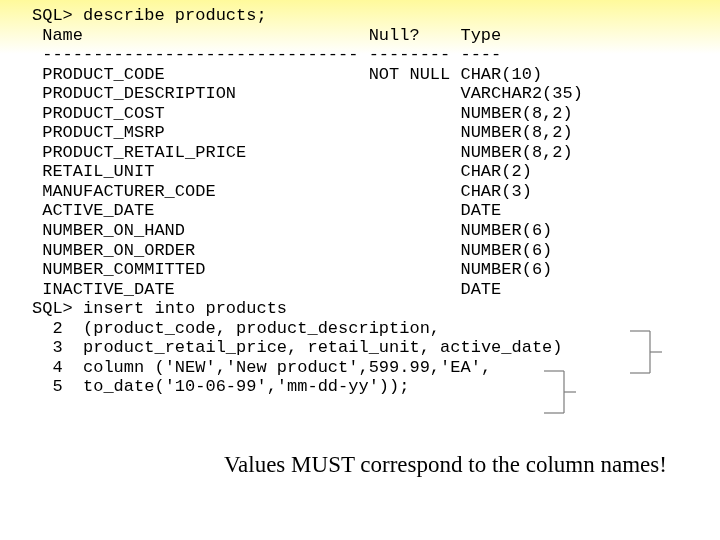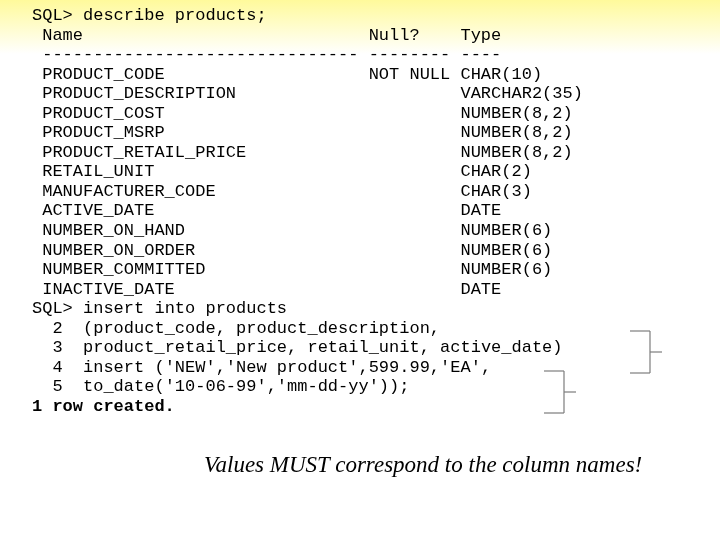--- a/index.html
+++ b/index.html
@@ -35,24 +35,23 @@
   }
   .bold-row {
     font-weight: normal;
   }
   .result-row {
     font-weight: bold;
     margin-top: 14px;
   }
   .note {
     font-family: "Times New Roman", Times, serif;
-    font-style: italic;
     font-size: 23px;
     position: absolute;
-    left: 204px;
+    left: 224px;
     top: 452px;
   }
   .bracket {
     position: absolute;
     pointer-events: none;
   }
   .bracket svg line {
     stroke: #7c7c7c;
     stroke-width: 1.2;
   }
@@ -74,24 +73,23 @@
 <span> MANUFACTURER_CODE                        CHAR(3)</span>
 <span> ACTIVE_DATE                              DATE</span>
 <span> NUMBER_ON_HAND                           NUMBER(6)</span>
 <span> NUMBER_ON_ORDER                          NUMBER(6)</span>
 <span> NUMBER_COMMITTED                         NUMBER(6)</span>
 <span> INACTIVE_DATE                            DATE</span></pre>
 
   <pre class="code insert-block"><span><span>SQL&gt; </span><span class="bold-row">insert into products</span></span>
 <span><span>  2  </span><span class="bold-row">(product_code, product_description,</span></span>
 <span><span>  3  </span><span class="bold-row">product_retail_price, retail_unit, active_date)</span></span>
-<span><span>  4  </span><span class="bold-row">insert ('NEW','New product',599.99,'EA',</span></span>
+<span><span>  4  </span><span class="bold-row">column ('NEW','New product',599.99,'EA',</span></span>
 <span><span>  5  </span><span class="bold-row">to_date('10-06-99','mm-dd-yy'));</span></span></pre>
 
-  <pre class="code result-row">1 row created.</pre>
 
   <div class="note">Values MUST correspond to the column names!</div>
 
   <div class="bracket" style="left:630px; top:329px; width:34px; height:46px;">
     <svg width="34" height="46">
       <line x1="0" y1="2" x2="20" y2="2"></line>
       <line x1="20" y1="2" x2="20" y2="44"></line>
       <line x1="0" y1="44" x2="20" y2="44"></line>
       <line x1="20" y1="23" x2="32" y2="23"></line>
     </svg>

